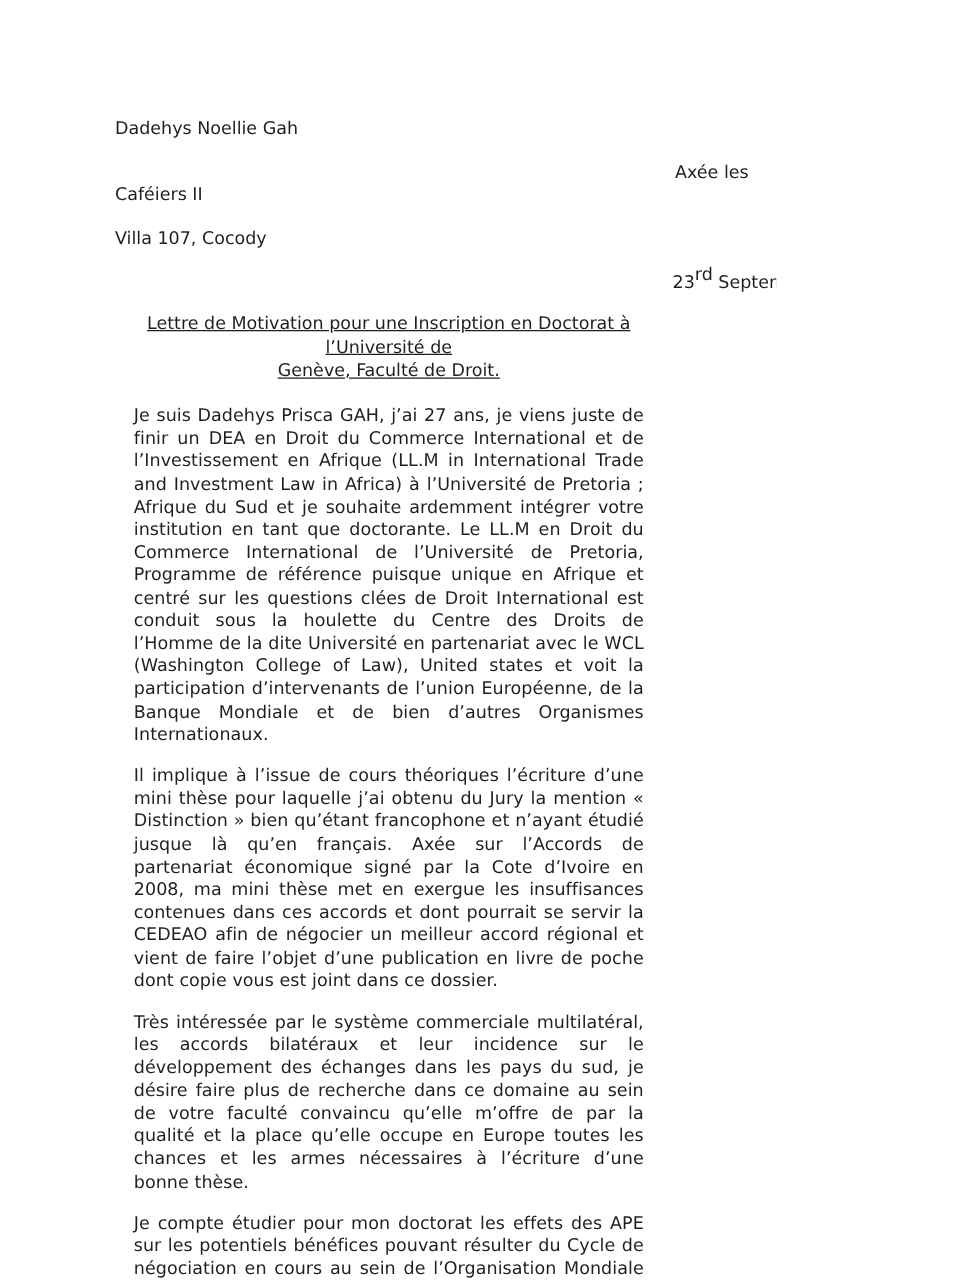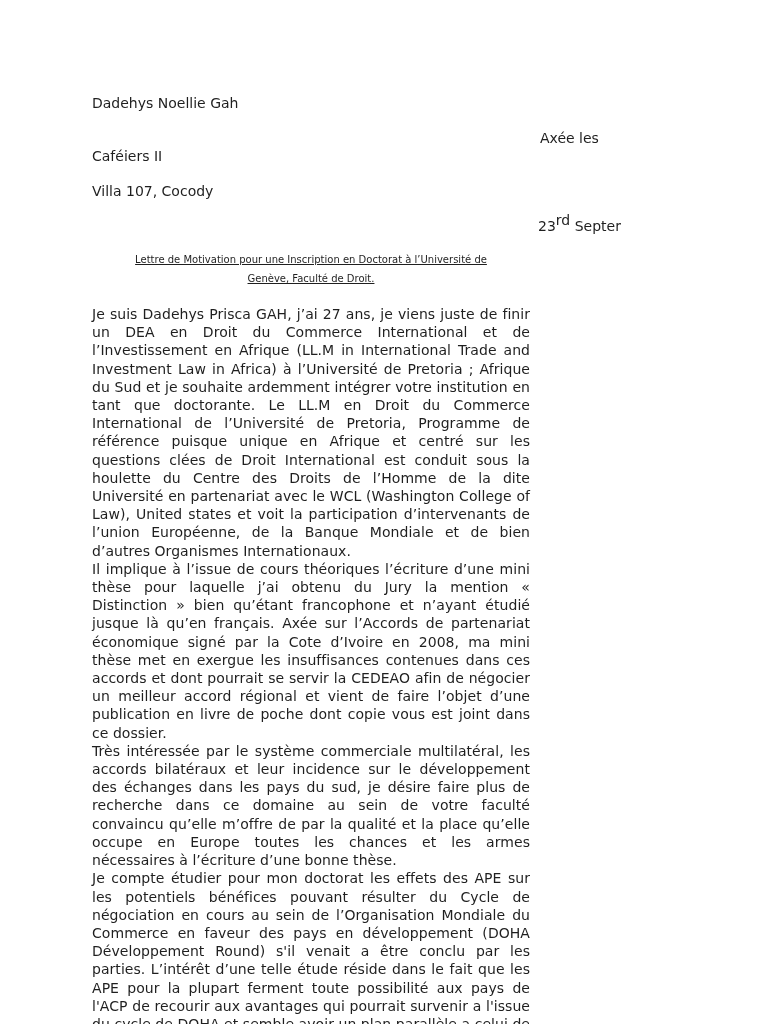--- a/index.html
+++ b/index.html
@@ -29,32 +29,32 @@
   }
   .gap-after { margin-bottom: 17px; }
   .indent-right-1 { margin-left: 448px; }
   .indent-right-2 { margin-left: 446px; }
   .date-sup {
     font-size: 14px;
     vertical-align: super;
     line-height: 0;
   }
   .title {
-    font-size: 10px;
+    font-size: 14px;
     font-weight: normal;
     line-height: 19px;
     text-align: center;
     margin: 15px 0 17px 0;
   }
   .title .tline {
     display: block;
     text-decoration: underline;
   }
   .letter-body p {
-    margin: 0;
+    margin: 15px;
     font-size: 14px;
     line-height: 18.2px;
     text-align: justify;
     letter-spacing: 0.05px;
   }
 </style>
 </head>
 <body>
 
 <div class="page">

